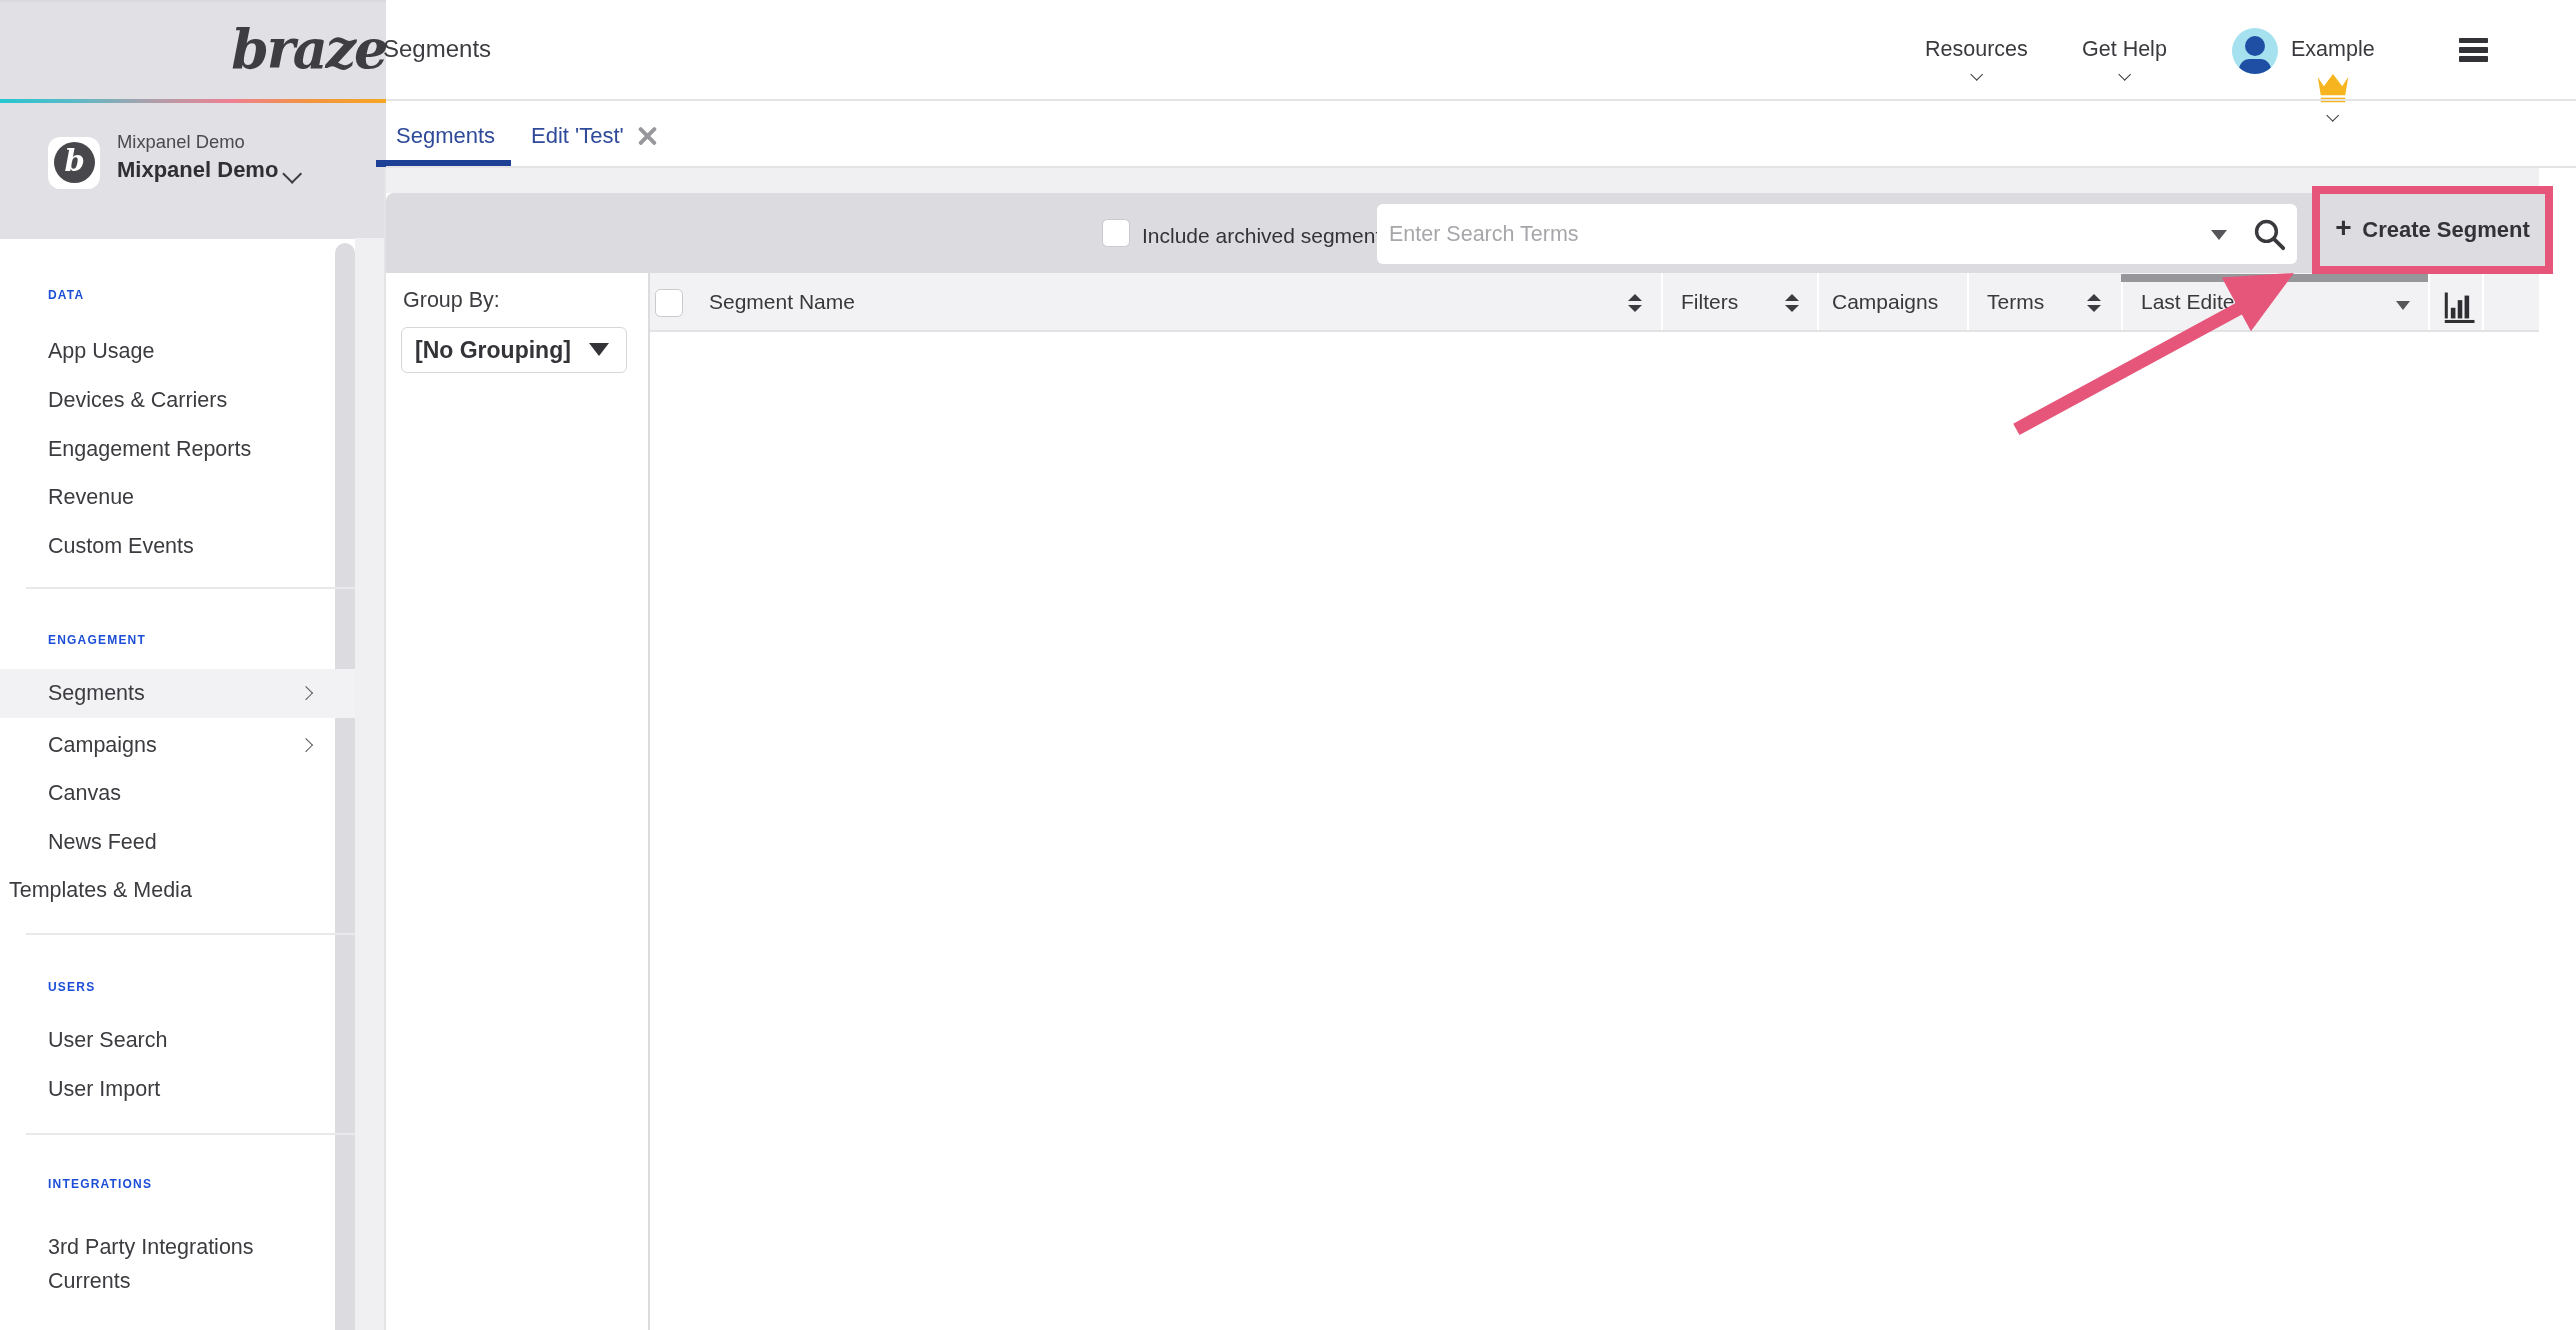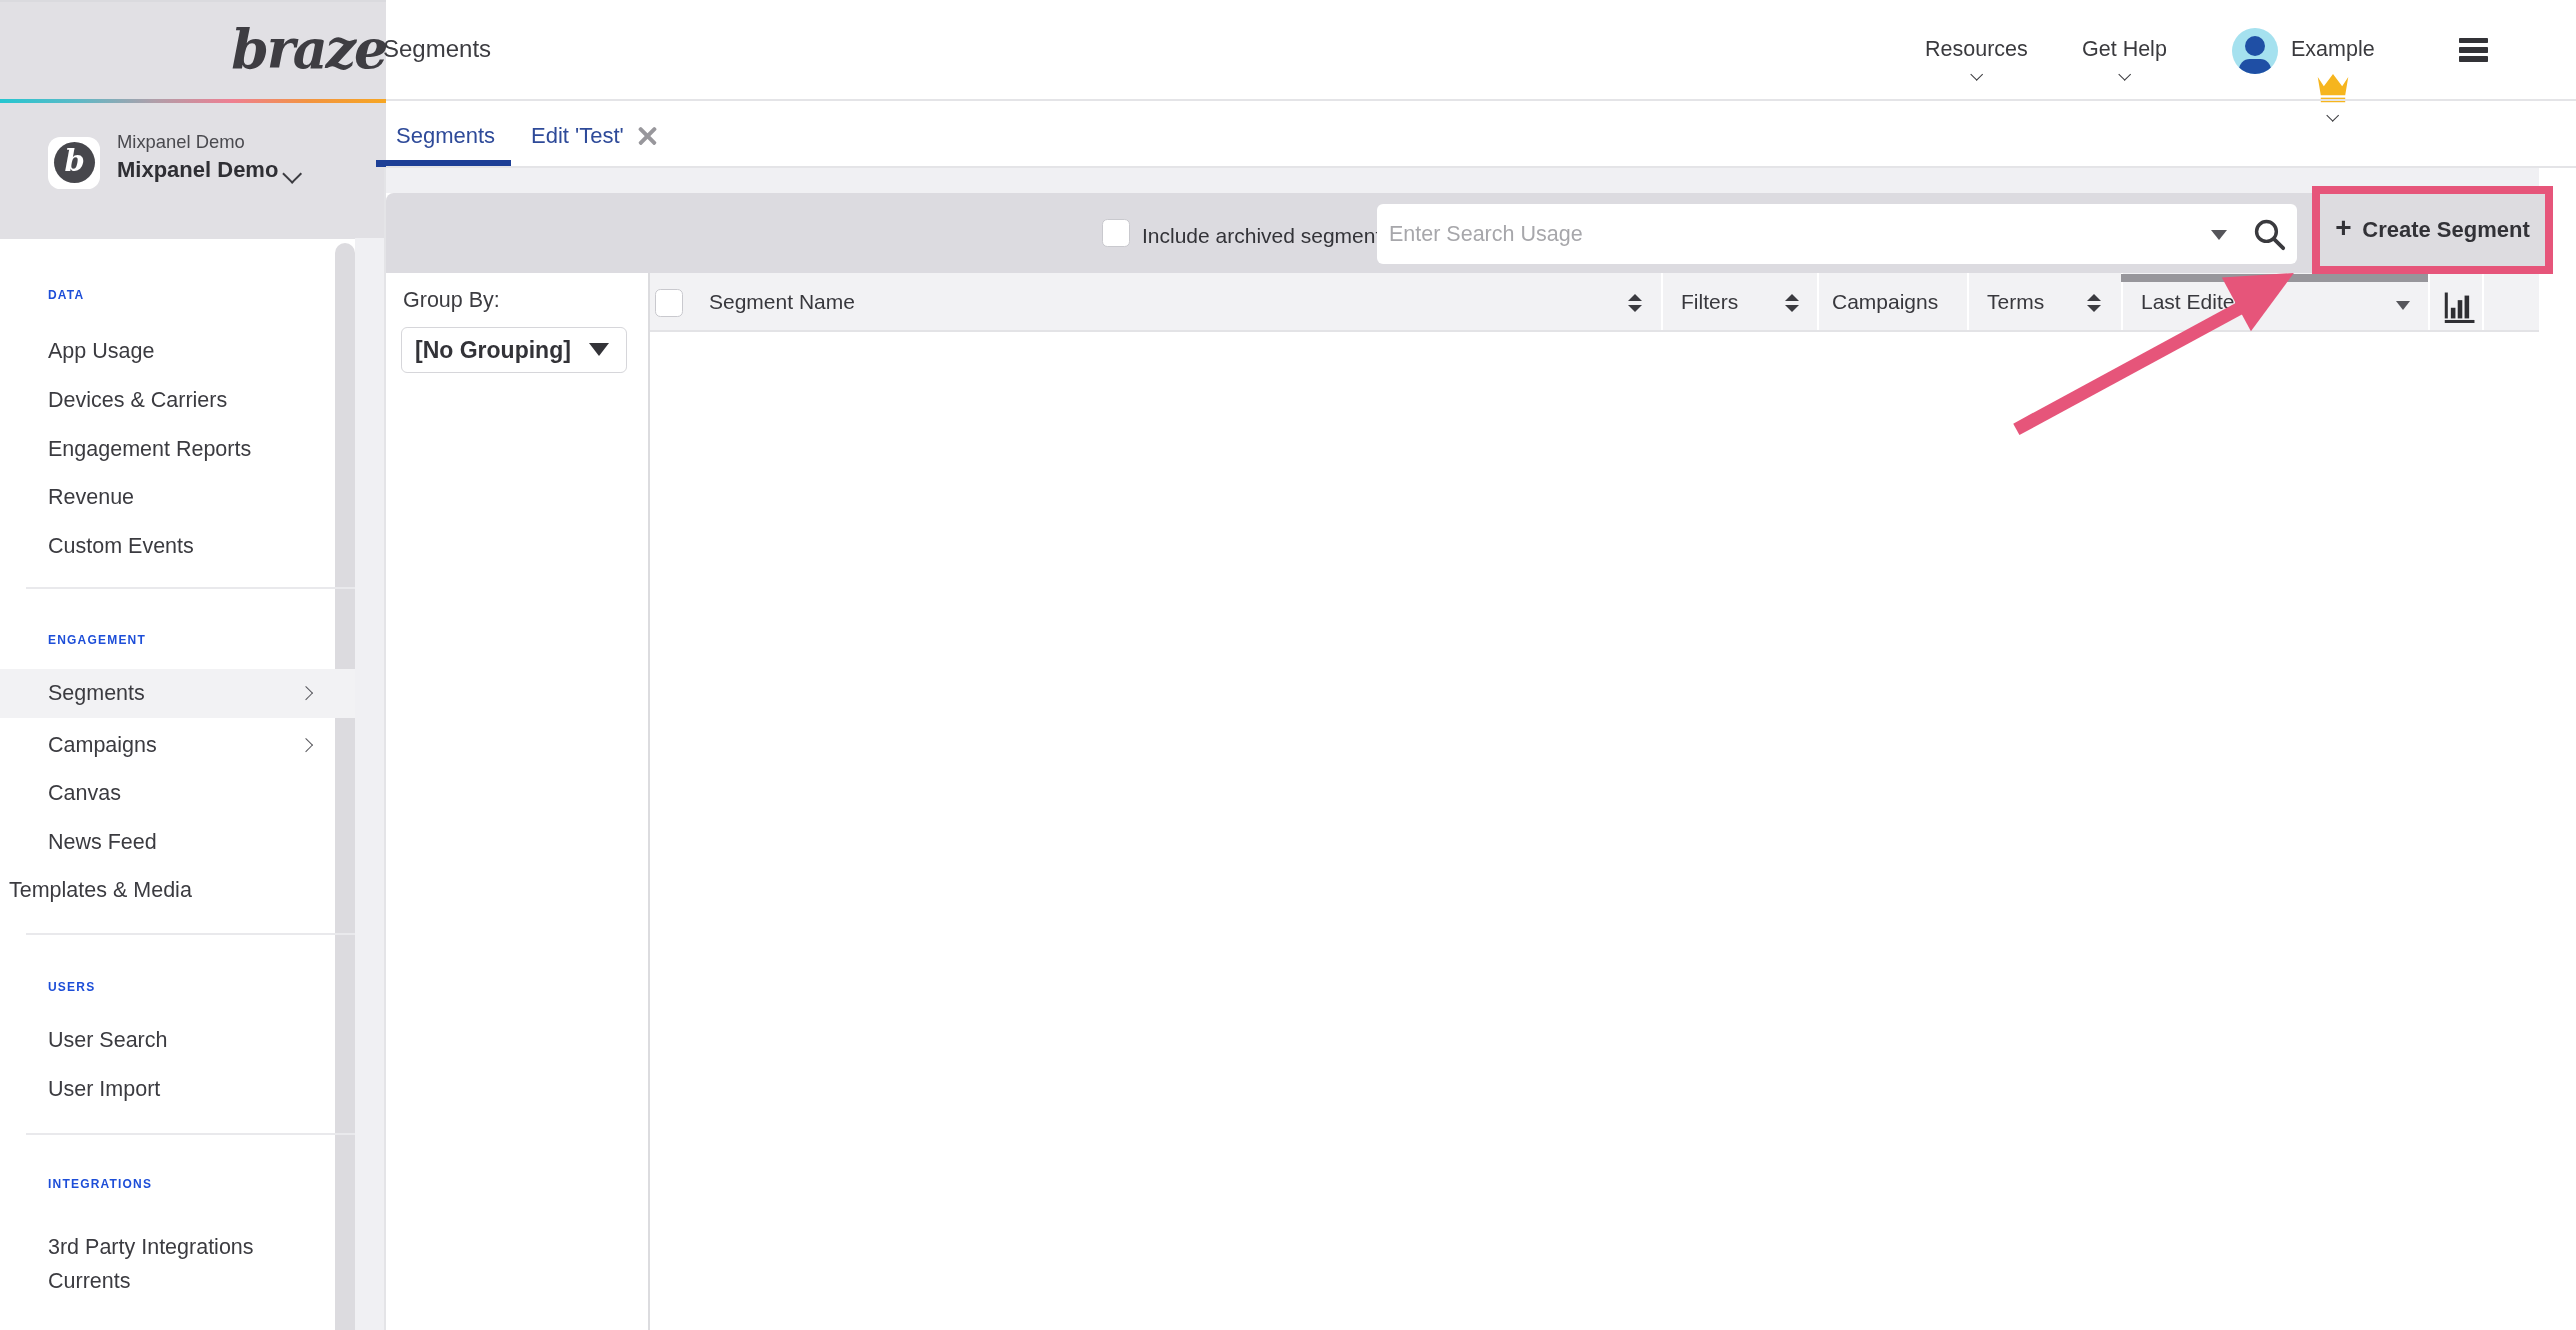--- a/index.html
+++ b/index.html
@@ -219,21 +219,21 @@
       </span>
   </div>
   <div id="tabbar-line" class="abs"></div>
 
   <div id="band" class="abs"></div>
 
   <div id="toolbar" class="abs"></div>
   <div id="cb-archived" class="abs checkbox"></div>
   <div id="cb-label" class="abs">Include archived segments</div>
   <div id="search-input" class="abs"></div>
-  <div id="search-placeholder" class="abs">Enter Search Usage</div>
+  <div id="search-placeholder" class="abs">Enter Search Terms</div>
   <div id="search-caret" class="abs"></div>
   <svg id="magnifier" class="abs" width="35" height="35" viewBox="0 0 46 46">
     <circle cx="19" cy="19" r="13" fill="none" stroke="#3a3a3e" stroke-width="4.5"></circle>
     <line x1="29" y1="29" x2="41" y2="41" stroke="#3a3a3e" stroke-width="5" stroke-linecap="round"></line>
   </svg>
 
   <div id="create-frame" class="abs">
     <div id="create-btn">
       <span id="create-plus">+</span>
       <span>Create Segment</span>

